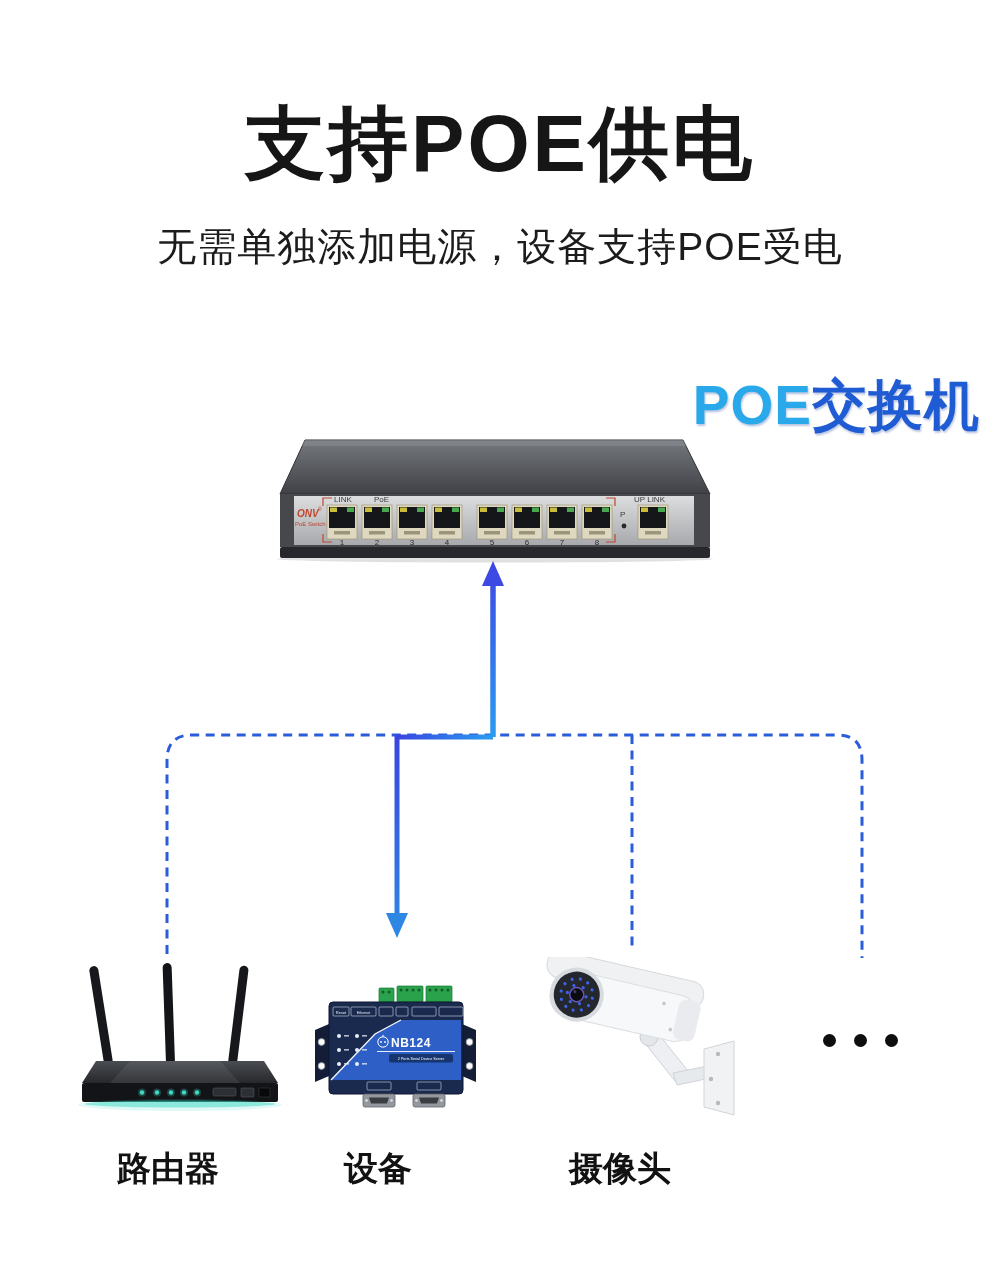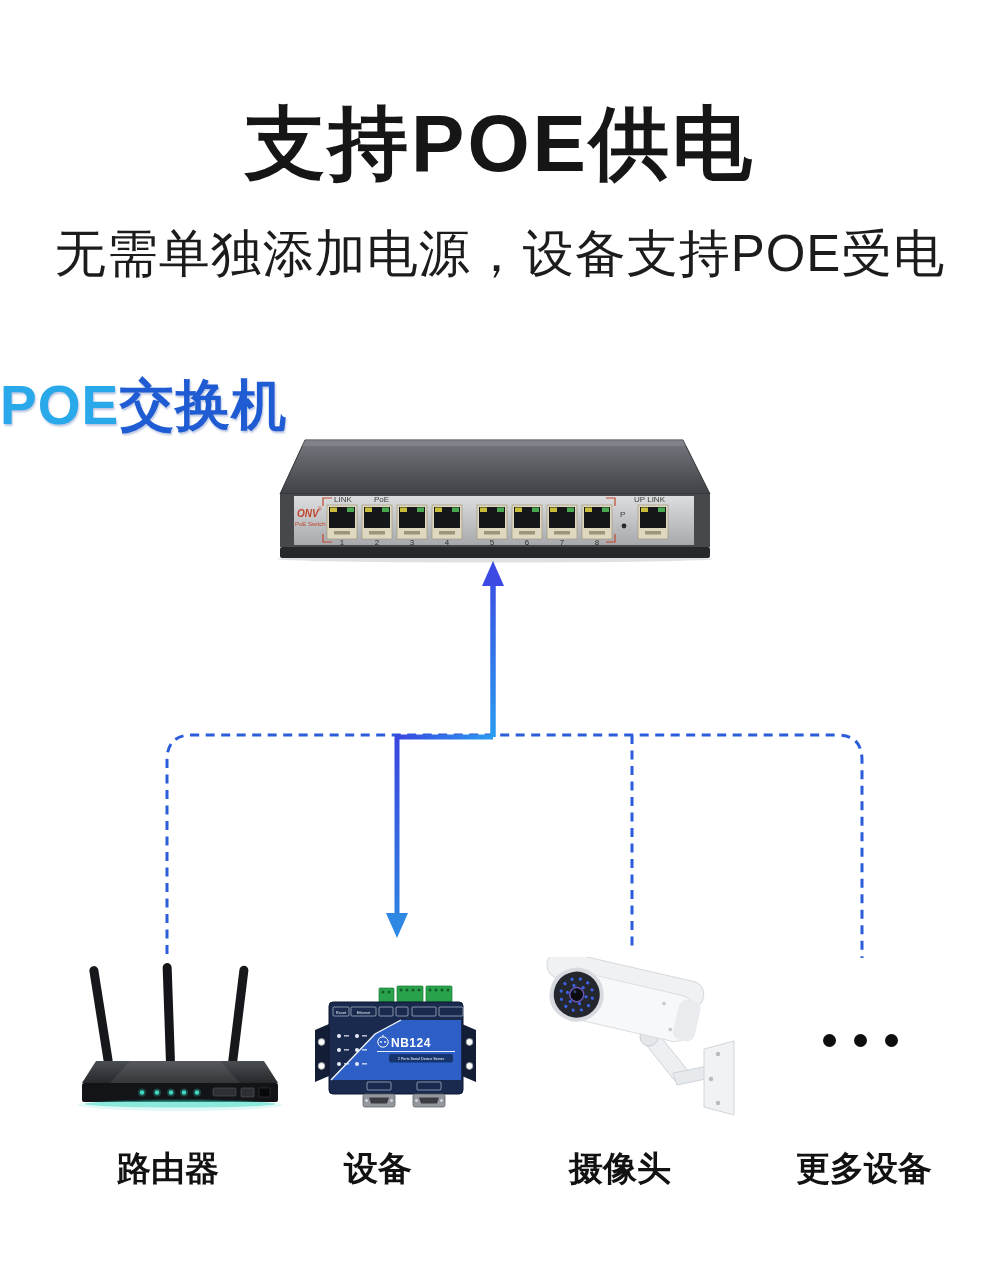--- a/index.html
+++ b/index.html
@@ -6,24 +6,24 @@
   #canvas{
     position:relative;width:1000px;height:1270px;margin:7px auto;background:#ffffff;
     font-family:"Liberation Sans","DejaVu Sans",sans-serif;overflow:hidden;
   }
   .title{
     position:absolute;top:84px;left:0;width:100%;margin:0;text-align:center;
     font-size:80px;font-weight:800;color:#161616;letter-spacing:3px;white-space:nowrap;
   }
   .subtitle{
     position:absolute;top:213px;left:0;width:100%;margin:0;text-align:center;
-    font-size:51px;font-weight:500;color:#1c1c1c;letter-spacing:1px;white-space:nowrap;
+    font-size:39px;font-weight:500;color:#1c1c1c;letter-spacing:1px;white-space:nowrap;
   }
   .switch-heading{
-    position:absolute;top:362px;left:0;width:980px;margin:0;text-align:left;
+    position:absolute;top:362px;left:0;width:980px;margin:0;text-align:right;
     font-size:55px;font-weight:800;letter-spacing:1px;white-space:nowrap;
     text-shadow:1px 2px 2px rgba(35,70,160,.30);
   }
   .heading-poe{color:#2aa9ea;}
   .heading-rest{color:#1f5bd2;}
   .abs{position:absolute;}
   .device-label{
     position:absolute;top:1139px;transform:translateX(-50%);
     font-size:34px;font-weight:600;color:#121212;white-space:nowrap;
   }
@@ -335,15 +335,14 @@
 
   <div>
     <span class="dot" style="left:823px;"></span>
     <span class="dot" style="left:854px;"></span>
     <span class="dot" style="left:885px;"></span>
   </div>
 
   <div class="device-label" style="left:168px;">路由器</div>
   <div class="device-label" style="left:378px;">设备</div>
   <div class="device-label" style="left:620px;">摄像头</div>
-  <div class="device-label" style="left:864px;">更多设备</div>
 
 </div>
 
 </body></html>

